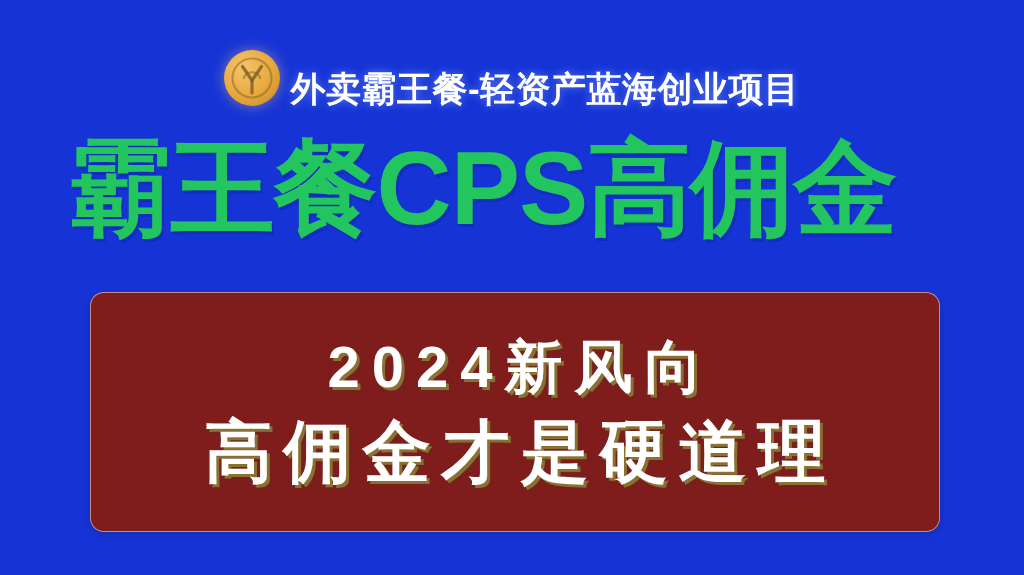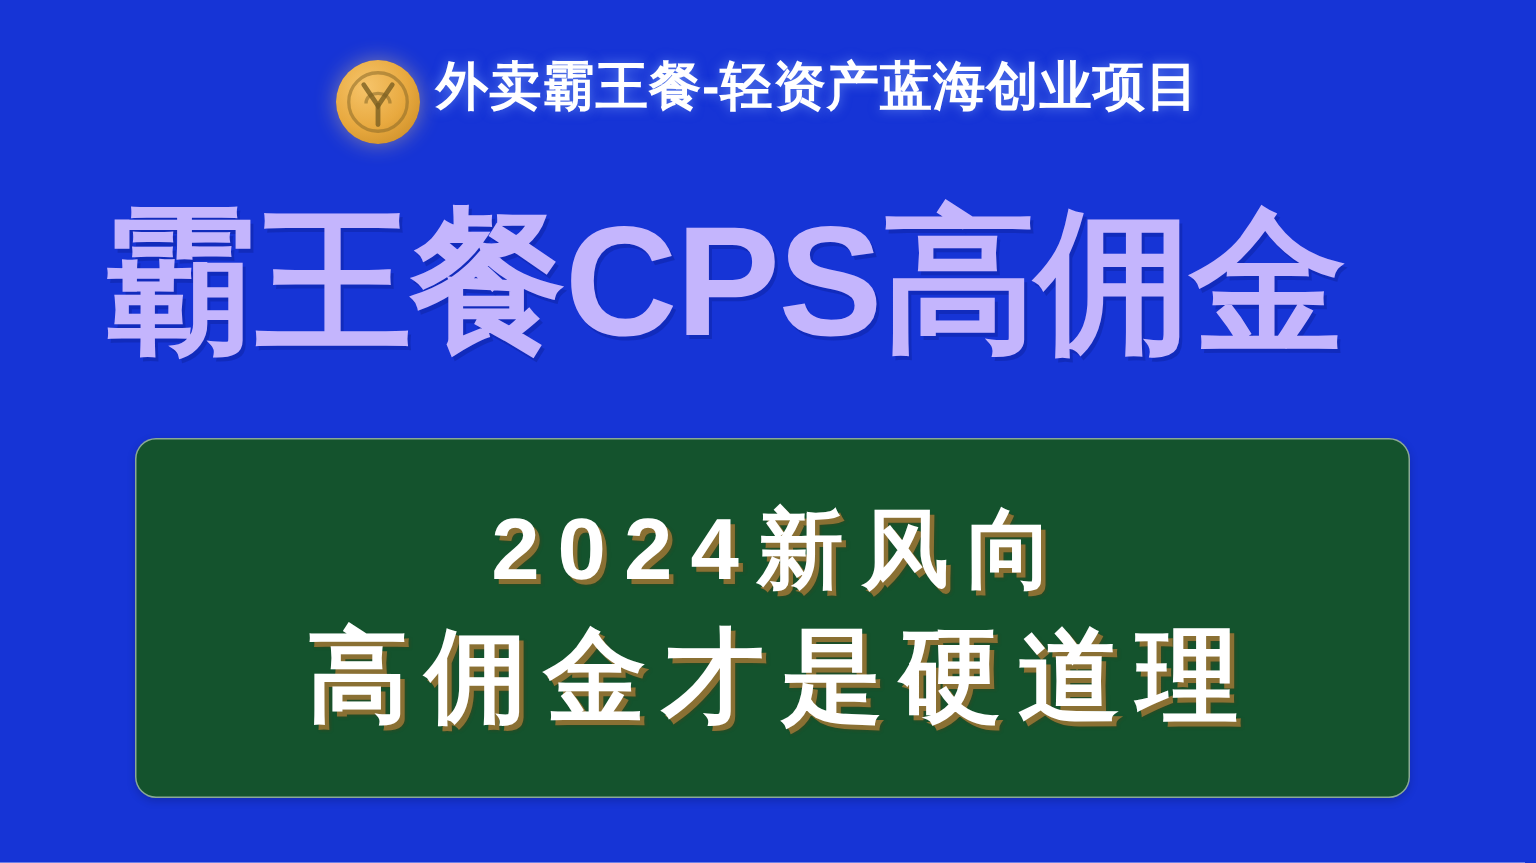--- a/index.html
+++ b/index.html
@@ -24,21 +24,21 @@
   }
 
   
   .header-row {
     position: absolute;
     left: 0;
     top: 40px;
     width: 1024px;
     height: 66px;
     display: flex;
-    align-items: flex-start;
+    align-items: flex-end;
     justify-content: center;
     gap: 10px;
   }
 
   .brand-logo {
     position: relative;
     width: 56px;
     height: 56px;
     flex: 0 0 auto;
     border-radius: 50%;
@@ -65,38 +65,38 @@
     text-shadow: 0 0 8px rgba(150, 185, 255, 0.55);
   }
 
   
   .headline {
     position: absolute;
     left: 0;
     top: 133px;
     width: 964px;
     text-align: center;
-    color: #c4b5fd;
+    color: #22c55e;
     font-size: 104px;
     font-weight: bold;
     line-height: 1.06;
     letter-spacing: -1px;
     white-space: nowrap;
     text-shadow: 2px 3px 0 rgba(10, 30, 140, 0.35);
   }
 
   
   .promo-card {
     position: absolute;
     left: 90px;
     top: 292px;
     width: 850px;
     height: 240px;
     box-sizing: border-box;
-    background: #14532d;
+    background: #7f1d1d;
     border: 1px solid rgba(255, 255, 255, 0.5);
     border-radius: 14px;
     box-shadow: 0 2px 6px rgba(0, 0, 0, 0.18);
     display: flex;
     flex-direction: column;
     align-items: center;
     justify-content: center;
     gap: 16px;
     overflow: hidden;
   }

